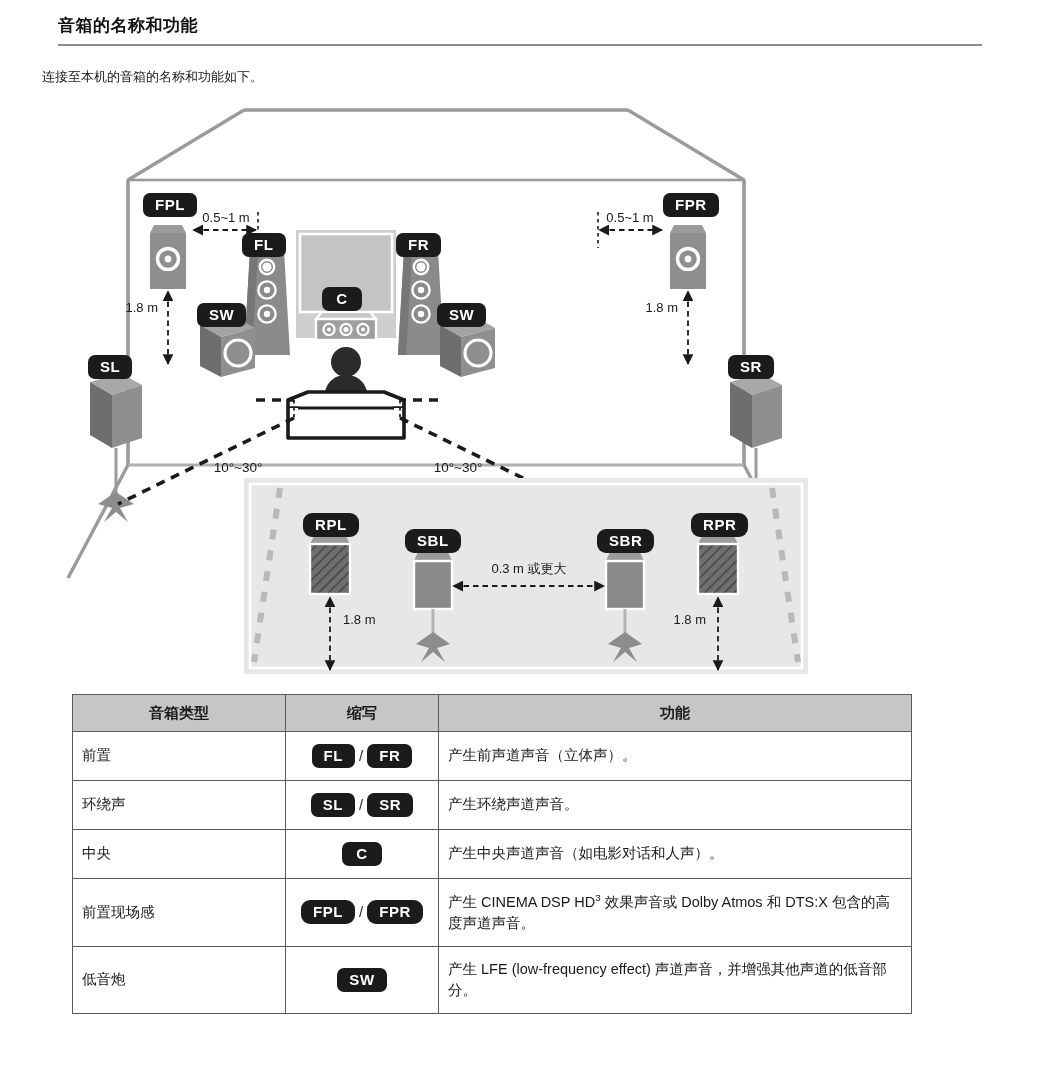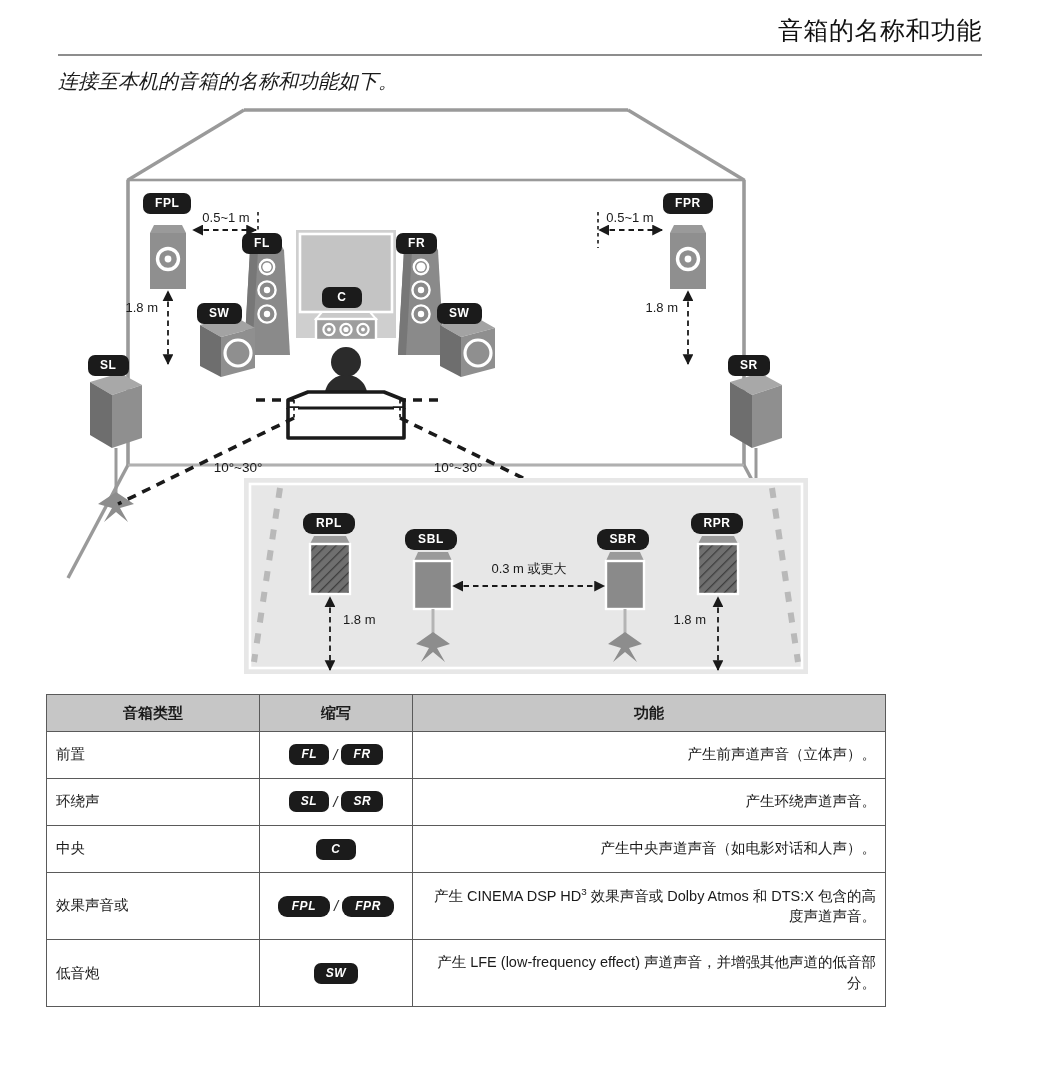--- a/index.html
+++ b/index.html
@@ -12,39 +12,39 @@
     position:relative;
     overflow:hidden;
   }
   .page { position:relative; width:1040px; height:1074px; }
 
   
   .title-wrap {
     position:absolute; left:58px; top:14px; width:924px;
   }
   h1.title {
-    font-size:25px; font-weight:normal; margin:0 0 7px 0;
-    letter-spacing:0.5px; color:#111;text-align:right;
+    font-size:17px; font-weight:bold; margin:0 0 7px 0;
+    letter-spacing:0.5px; color:#111;
   }
   .title-rule { height:2px; background:#8d8d8d; width:924px; }
   .intro {
-    position:absolute; left:58px; top:68px;
-    font-size:20px; color:#1a1a1a;font-style:italic;
+    position:absolute; left:42px; top:68px;
+    font-size:13px; color:#1a1a1a;
   }
 
   
   .diagram {
     position:absolute; left:58px; top:100px;
     width:924px; height:580px;
   }
   .diagram svg { display:block; }
 
   
   table.spk {
-    position:absolute; left:46px; top:694px;
+    position:absolute; left:72px; top:694px;
     width:840px;
     border-collapse:collapse;
     font-size:14.5px;
   }
   table.spk th, table.spk td {
     border:1px solid #5a5a5a;
     padding:12px 9px;
     vertical-align:middle;
     line-height:1.45;
   }
@@ -52,31 +52,31 @@
     background:#c6c6c6;
     font-weight:bold;
     text-align:center;
     font-size:15px;
     padding:7px 9px;
   }
   col.c-type { width:213px; }
   col.c-abbr { width:153px; }
   col.c-func { width:auto; }
   td.type { text-align:left; }
-  td.abbr { text-align:center; white-space:nowrap;font-style:italic; }
-  td.func { text-align:right; }
+  td.abbr { text-align:center; white-space:nowrap; }
+  td.func { text-align:left; }
 
   
   .pill {
     display:inline-block;
     background:#1b1b1b;
     color:#ffffff;
     border-radius:7px;
     font-weight:bold;
-    font-size:12px;
+    font-size:15px;
     line-height:1;
     padding:4px 12px 5px 12px;
     letter-spacing:0.6px;
     min-width:40px;
     text-align:center;
     vertical-align:middle;
   }
   .pill.wide { min-width:52px;border-radius:9px; }
   .sep { display:inline-block; padding:0 4px; color:#2a2a2a; font-size:15px; vertical-align:middle;}
   sup.hd3 { font-size:0.68em; vertical-align:super; }
@@ -334,21 +334,21 @@
           <td class="type">环绕声</td>
           <td class="abbr"><span class="pill">SL</span><span class="sep">/</span><span class="pill">SR</span></td>
           <td class="func">产生环绕声道声音。</td>
         </tr>
         <tr>
           <td class="type">中央</td>
           <td class="abbr"><span class="pill">C</span></td>
           <td class="func">产生中央声道声音（如电影对话和人声）。</td>
         </tr>
         <tr>
-          <td class="type">效果声音或</td>
+          <td class="type">前置现场感</td>
           <td class="abbr"><span class="pill wide">FPL</span><span class="sep">/</span><span class="pill wide">FPR</span></td>
           <td class="func"><span>产生 CINEMA DSP HD</span><sup class="hd3">3</sup><span> 效果声音或 Dolby Atmos 和 DTS:X 包含的高度声道声音。</span></td>
         </tr>
         <tr>
           <td class="type">低音炮</td>
           <td class="abbr"><span class="pill">SW</span></td>
           <td class="func">产生 LFE (low-frequency effect) 声道声音，并增强其他声道的低音部分。</td>
         </tr>
       </tbody>
   </table>

